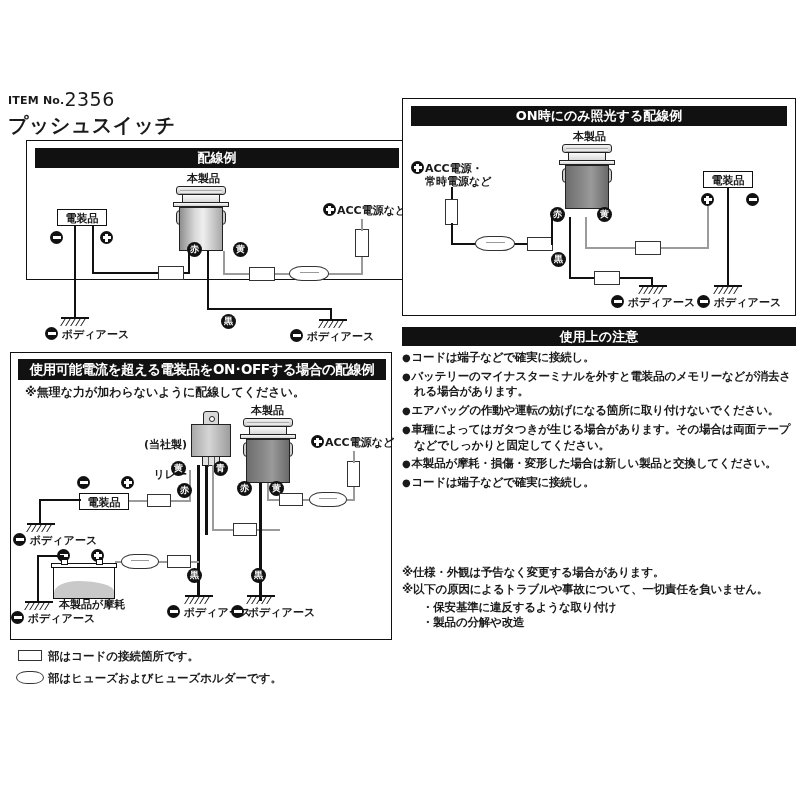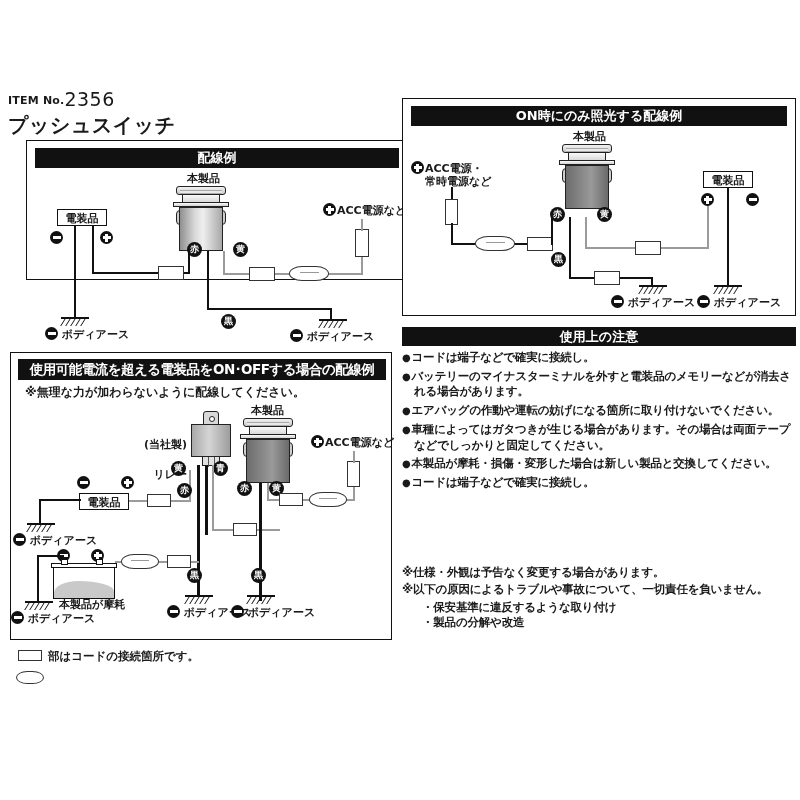--- a/index.html
+++ b/index.html
@@ -383,20 +383,21 @@
     </div>
   </div>
 
   <div class="legend">
     <div class="row">
       <span class="sw-box"></span>
       <span class="txt">部はコードの接続箇所です。</span>
     </div>
     <div class="row">
       <span class="sw-fuse"></span>
+      <span class="txt">部はヒューズおよびヒューズホルダーです。</span>
     </div>
   </div>
 
   <div class="notes">
     <div class="bar">使用上の注意</div>
     <ul>
       <li>コードは端子などで確実に接続し。</li>
       <li>バッテリーのマイナスターミナルを外すと電装品のメモリーなどが消去される場合があります。</li>
       <li>エアバッグの作動や運転の妨げになる箇所に取り付けないでください。</li>
       <li>車種によってはガタつきが生じる場合があります。その場合は両面テープなどでしっかりと固定してください。</li>

